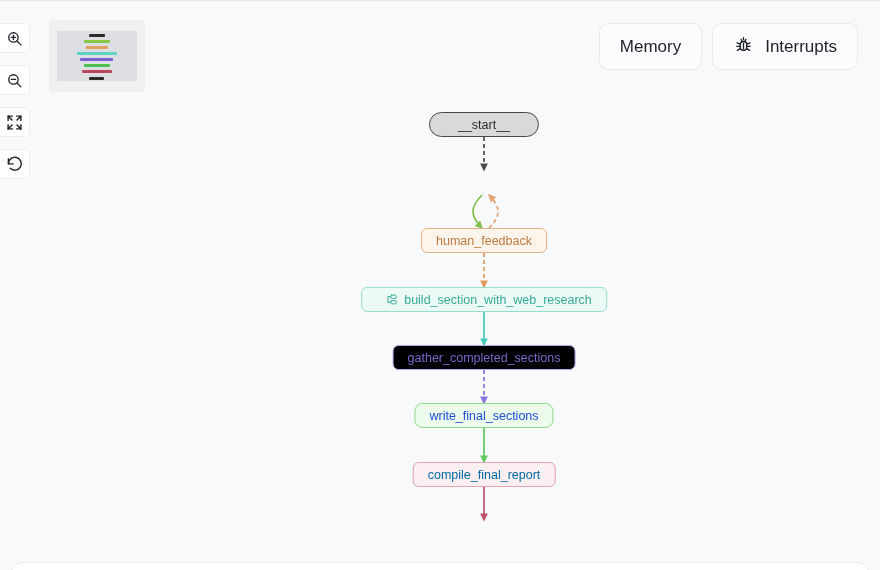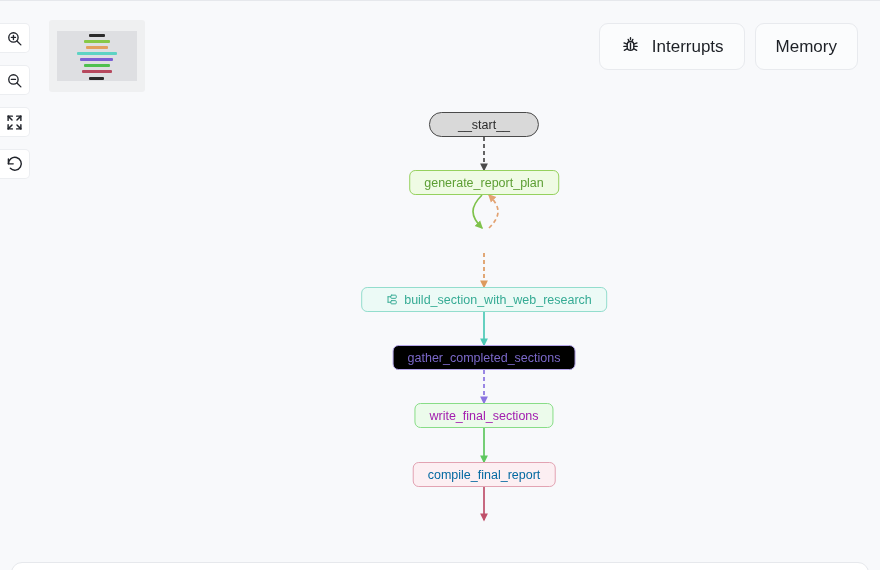--- a/index.html
+++ b/index.html
@@ -192,42 +192,42 @@
         <div class="mm-bar" style="background: rgb(123, 95, 212); width: 33px; height: 3px; left: 23px; top: 27px;"></div>
         <div class="mm-bar" style="background: rgb(79, 192, 79); width: 26px; height: 3px; left: 27px; top: 33px;"></div>
         <div class="mm-bar" style="background: rgb(182, 72, 94); width: 30px; height: 3px; left: 25px; top: 39px;"></div>
         <div class="mm-bar" style="background: rgb(43, 43, 43); width: 15px; height: 3px; left: 32px; top: 46px;"></div>
       </div>
   </div>
 
   <div id="top-actions">
 
     <div class="action-btn">
+      <span class="btn-label">Memory</span>
+    </div>
+
+    <div class="action-btn">
       <span>
         <svg width="21" height="21" viewBox="0 0 24 24" fill="none" stroke="#1d2026" stroke-width="1.55" stroke-linecap="round" stroke-linejoin="round">
           <rect x="8.2" y="8.6" width="7.6" height="10" rx="3.8"></rect>
           <line x1="12" y1="10.4" x2="12" y2="17"></line>
           <path d="M9.3 6.1 L10.4 8.3"></path>
           <path d="M14.7 6.1 L13.6 8.3"></path>
           <line x1="8.2" y1="11.6" x2="4.6" y2="10.2"></line>
           <line x1="15.8" y1="11.6" x2="19.4" y2="10.2"></line>
           <line x1="8.2" y1="14.2" x2="4.4" y2="14.2"></line>
           <line x1="15.8" y1="14.2" x2="19.6" y2="14.2"></line>
           <line x1="8.4" y1="16.8" x2="4.9" y2="18.6"></line>
           <line x1="15.6" y1="16.8" x2="19.1" y2="18.6"></line>
           <line x1="12" y1="4.2" x2="12" y2="6.3"></line>
         </svg>
       </span>
       <span class="btn-label">Interrupts</span>
     </div>
 
-    <div class="action-btn">
-      <span class="btn-label">Memory</span>
-    </div>
-
   </div>
 
   <div id="graph-canvas">
     <svg id="edge-layer">
         <defs>
           <marker id="mk0" viewBox="0 0 10 10" refX="7.4" refY="5" markerWidth="5.2" markerHeight="5.2" orient="auto-start-reverse">
             <path d="M0,0.6 L9,5 L0,9.4 Z" fill="#4a4a4a"></path>
           </marker>
           <marker id="mk1" viewBox="0 0 10 10" refX="7.4" refY="5" markerWidth="5.2" markerHeight="5.2" orient="auto-start-reverse">
             <path d="M0,0.6 L9,5 L0,9.4 Z" fill="#7fc24b"></path>
@@ -257,39 +257,39 @@
         <path d="M 484 252 L 484 286" fill="none" stroke="#dd9a5e" stroke-width="1.7" stroke-dasharray="4 3" marker-end="url(#mk3)"></path>
         <path d="M 484 311 L 484 344" fill="none" stroke="#4cc9b5" stroke-width="1.7" marker-end="url(#mk4)"></path>
         <path d="M 484 369 L 484 402" fill="none" stroke="#8a74e0" stroke-width="1.7" stroke-dasharray="4 3" marker-end="url(#mk5)"></path>
         <path d="M 484 427 L 484 461" fill="none" stroke="#5ec75e" stroke-width="1.7" marker-end="url(#mk6)"></path>
         <path d="M 484 486 L 484 519" fill="none" stroke="#bf506a" stroke-width="1.7" marker-end="url(#mk7)"></path>
       </svg>
 
   <div class="node terminal" style="left: 484px; top: 111px;">
         <span>__start__</span>
       </div>
-      <div class="node" style="left: 484px; top: 169px; background: rgb(239, 251, 228); border-color: rgb(150, 209, 94); color: rgb(92, 158, 51);">
-        <span>generate_report_plan</span>
+      <div class="node" style="left: 484px; top: 227px; background: rgb(253, 244, 236); border-color: rgb(227, 177, 132); color: rgb(192, 122, 63);">
+        <span>human_feedback</span>
       </div>
       <div class="node" style="left: 484px; top: 286px; background: rgb(236, 250, 246); border-color: rgb(147, 221, 205); color: rgb(53, 171, 148); padding-left: 24px;">
         <span class="node-icon">
           <svg width="11" height="11" viewBox="0 0 24 24" fill="none" stroke="currentColor" stroke-width="2.1" stroke-linecap="round" stroke-linejoin="round">
   <rect x="10" y="2.5" width="12" height="7" rx="2"></rect>
   <rect x="10" y="14.5" width="12" height="7" rx="2"></rect>
   <path d="M4 6 L10 6"></path>
             <path d="M4 18 L10 18"></path>
             <path d="M4 6 L4 18"></path>
 </svg>
         </span>
         <span>build_section_with_web_research</span>
       </div>
       <div class="node" style="left: 484px; top: 344px; background: #000000; border-color: rgb(181, 166, 234); color: rgb(123, 104, 201);">
         <span>gather_completed_sections</span>
       </div>
-      <div class="node" style="left: 484px; top: 402px; background: rgb(236, 251, 235); border-color: rgb(136, 221, 135); color: #a21caf;">
+      <div class="node" style="left: 484px; top: 402px; background: rgb(236, 251, 235); border-color: rgb(136, 221, 135); color: #1d4ed8; border-radius: 8px;">
         <span>write_final_sections</span>
       </div>
       <div class="node" style="left: 484px; top: 461px; background: rgb(252, 239, 242); border-color: rgb(226, 163, 178); color: #0369a1;">
         <span>compile_final_report</span>
       </div>
     </div>
 
   <div id="bottom-panel"></div>
 
 </div>

